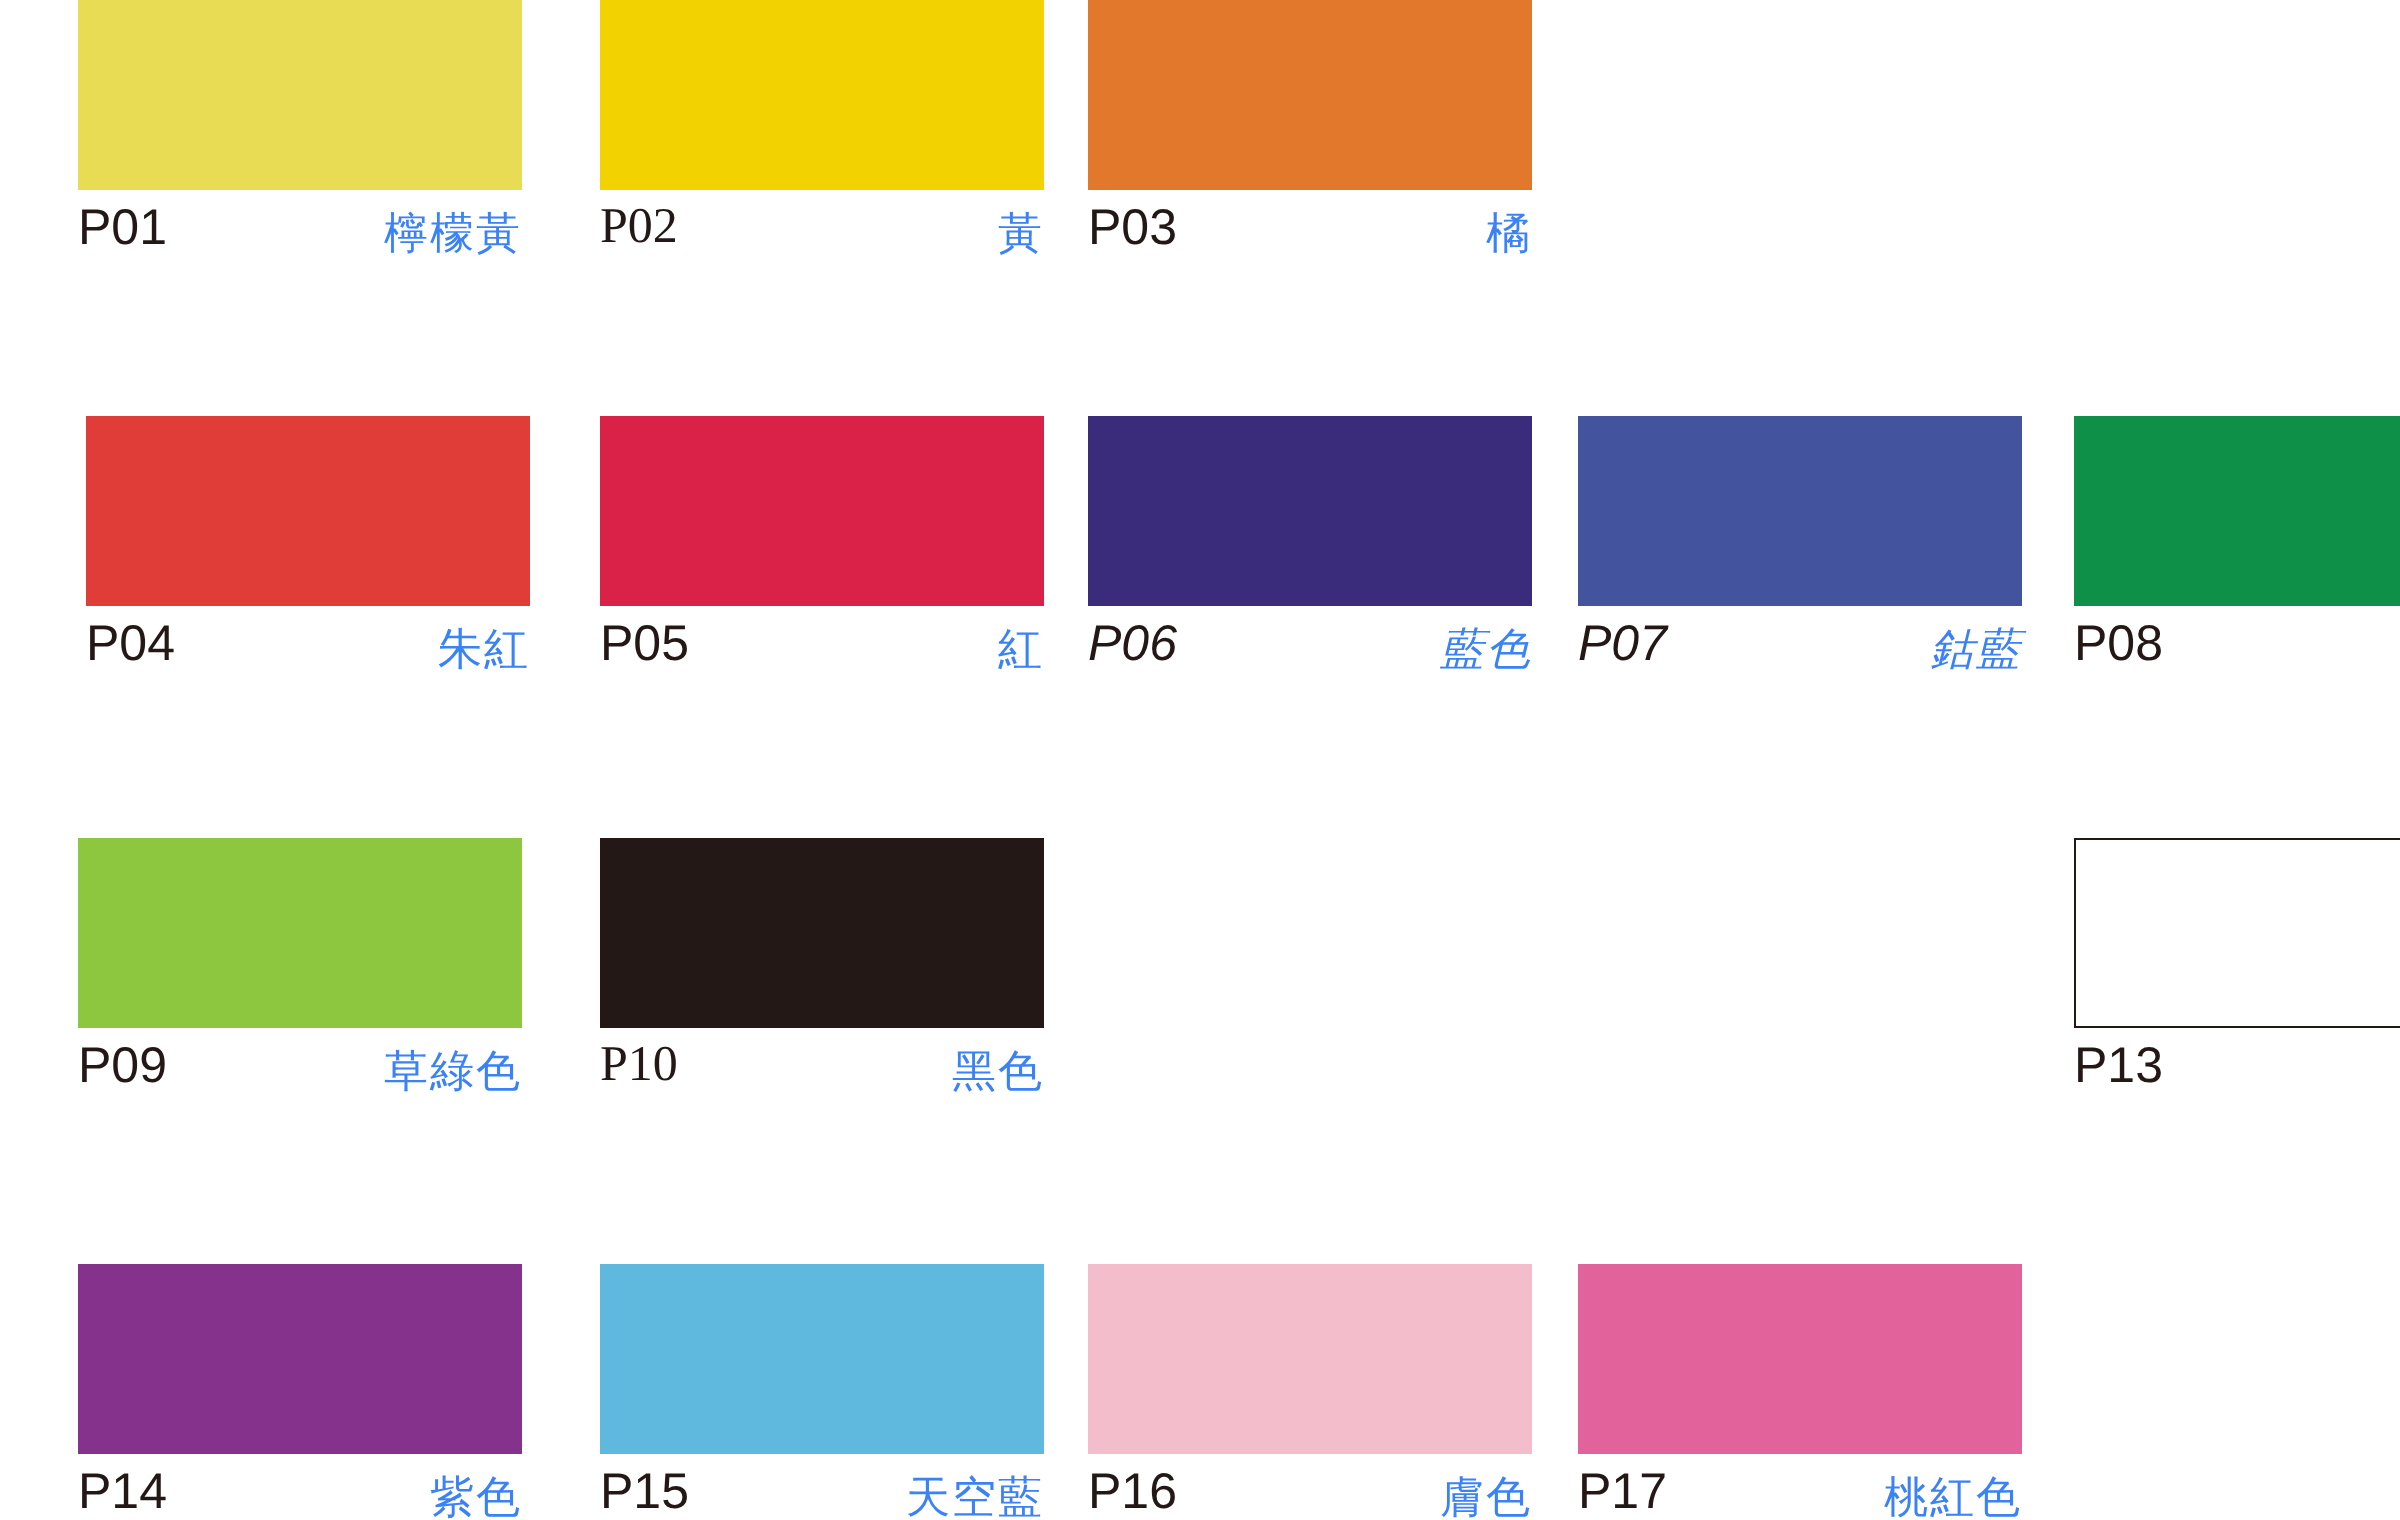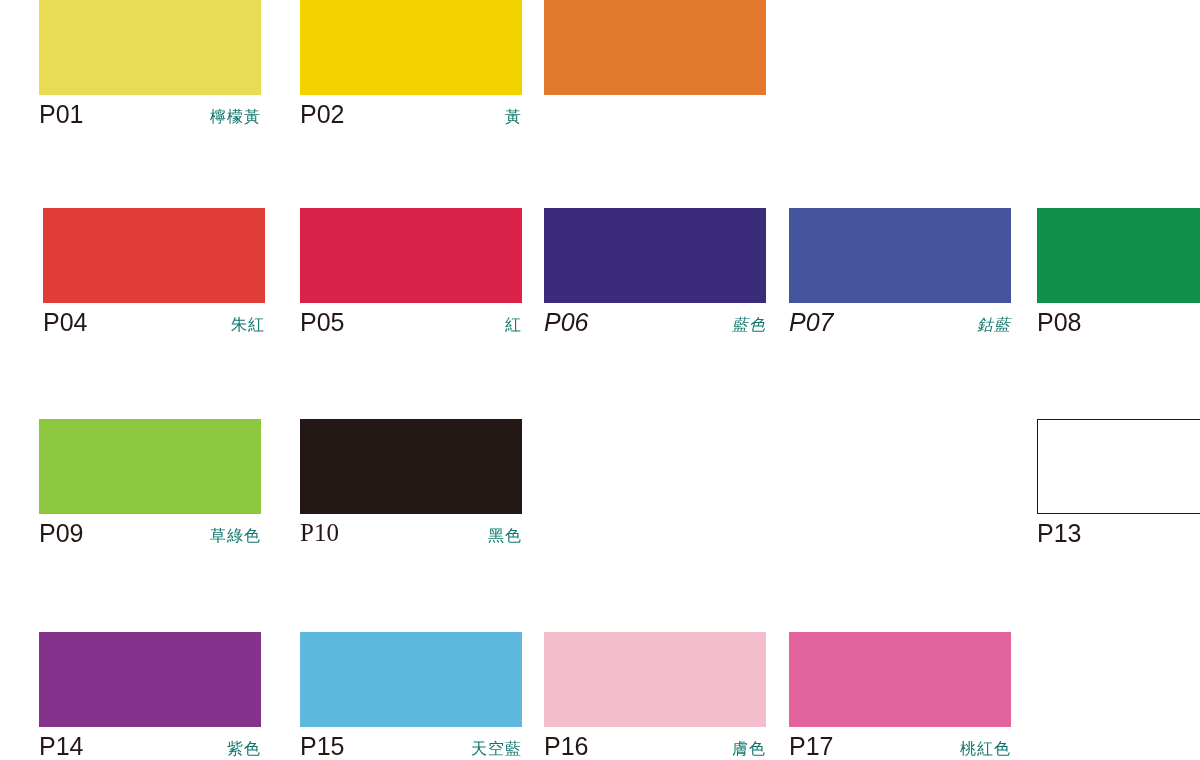--- a/index.html
+++ b/index.html
@@ -44,47 +44,51 @@
     font-size: 25px;
     line-height: 30px;
     color: #231815;
     letter-spacing: 0px;
     white-space: nowrap;
   }
   .swatch-name {
     position: absolute;
     right: 0;
     top: 6px;
-    font-size: 16px;
+    font-size: 22px;
     line-height: 24px;
-    color: #0f766e;
+    color: #3b82f6;
     letter-spacing: 1px;
     white-space: nowrap;
   }
 </style>
 </head>
 <body>
 
 <div id="palette-sheet">
     <div class="swatch-cell" style="left: 0px; top: 0px;">
       <div class="swatch-chip" style="background-color: rgb(232, 220, 85);"></div>
       <div class="swatch-labels">
         <span class="swatch-code">P01</span>
         <span class="swatch-name">檸檬黃</span>
       </div>
     </div>
-    <div class="swatch-cell" style="left: 261px; top: 0px;">
+    <div class="swatch-cell" style="left: 261px; top: 0px; font-family: Liberation Serif, serif;">
       <div class="swatch-chip" style="background-color: rgb(242, 210, 0);"></div>
       <div class="swatch-labels">
         <span class="swatch-code">P02</span>
         <span class="swatch-name">黃</span>
       </div>
     </div>
     <div class="swatch-cell" style="left: 505px; top: 0px;">
       <div class="swatch-chip" style="background-color: rgb(225, 120, 43);"></div>
+      <div class="swatch-labels">
+        <span class="swatch-code">P03</span>
+        <span class="swatch-name">橘</span>
+      </div>
     </div>
     <div class="swatch-cell" style="left: 4px; top: 208px;">
       <div class="swatch-chip" style="background-color: rgb(224, 60, 56);"></div>
       <div class="swatch-labels">
         <span class="swatch-code">P04</span>
         <span class="swatch-name">朱紅</span>
       </div>
     </div>
     <div class="swatch-cell" style="left: 261px; top: 208px;">
       <div class="swatch-chip" style="background-color: rgb(218, 33, 72);"></div>

